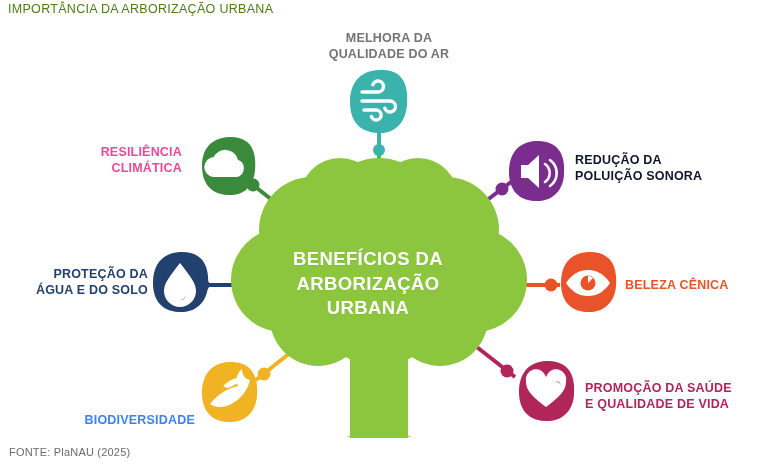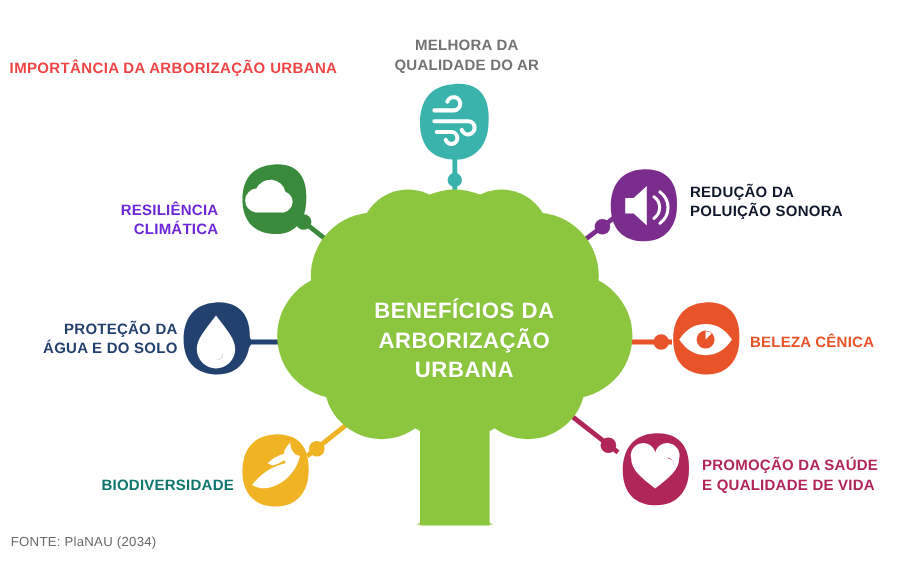--- a/index.html
+++ b/index.html
@@ -15,25 +15,24 @@
     width: 757px;
     height: 471px;
     background: #ffffff;
     overflow: hidden;
   }
   .title {
     position: absolute;
     left: 8px;
     top: 2px;
     font-size: 12.5px;
-    font-weight: bold;
+    font-weight: normal;
     letter-spacing: 0.3px;
-    color: #ef4444;
+    color: #4d7c0f;
     white-space: nowrap;
-    margin-top: 48px;
   }
   .footer {
     position: absolute;
     left: 9px;
     top: 446px;
     font-size: 11px;
     color: #6B6B6B;
     letter-spacing: 0.2px;
     white-space: nowrap;
   }
@@ -51,21 +50,21 @@
     line-height: 1.28;
     letter-spacing: 0.2px;
     white-space: pre-line;
   }
   .label-right-align { text-align: right; }
   .label-left-align { text-align: left; }
   .label-center-align { text-align: center; }
 
   .center-text {
     position: absolute;
-    left: 275px;
+    left: 256px;
     top: 247px;
     width: 224px;
     text-align: center;
     color: #ffffff;
     font-size: 18.5px;
     font-weight: bold;
     line-height: 1.33;
     letter-spacing: 0.4px;
     white-space: pre-line;
     text-shadow: 0 1px 1px rgba(0,0,0,0.06);
@@ -188,35 +187,35 @@
       <path d="M546 361 C574 360 575 383 574 395 C573 409 564 422 545 421 C525 420 519 406 519 392 C519 375 527 362 546 361 Z" fill="#B02659"></path>
       <path fill="#ffffff" d="M546 407 c-12 -9 -20 -16 -20 -25 a10 10 0 0 1 20 -5 a10 10 0 0 1 20 5 c0 9 -8 16 -20 25 Z"></path>
       <path fill="#B02659" d="M557 382 a7 7 0 0 1 5 5 a8 8 0 0 0 -6 -6 Z"></path>
     </g>
 
   </svg>
 
   <div class="node-label label-center-align" style="left:309px; top:30px; width:160px; color:#737373;">MELHORA DA
 QUALIDADE DO AR</div>
 
-  <div class="node-label label-right-align" style="left:22px; top:144px; width:160px; color:#6d28d9;margin-top:23px;">RESILIÊNCIA
+  <div class="node-label label-right-align" style="left:22px; top:144px; width:160px; color:#ec4899;">RESILIÊNCIA
 CLIMÁTICA</div>
 
   <div class="node-label label-right-align" style="left:-12px; top:266px; width:160px; color:#23416E;">PROTEÇÃO DA
 ÁGUA E DO SOLO</div>
 
-  <div class="node-label label-right-align" style="left:35px; top:396px; width:160px; color:#0f766e;">BIODIVERSIDADE</div>
+  <div class="node-label label-right-align" style="left:35px; top:412px; width:160px; color:#3b82f6;">BIODIVERSIDADE</div>
 
   <div class="node-label label-left-align" style="left:575px; top:152px; width:180px; color:#0f172a;">REDUÇÃO DA
 POLUIÇÃO SONORA</div>
 
   <div class="node-label label-left-align" style="left:625px; top:277px; width:140px; color:#E8532A;">BELEZA CÊNICA</div>
 
   <div class="node-label label-left-align" style="left:585px; top:380px; width:180px; color:#B02659;">PROMOÇÃO DA SAÚDE
 E QUALIDADE DE VIDA</div>
 
   <div class="center-text">BENEFÍCIOS DA
 ARBORIZAÇÃO
 URBANA</div>
 
-  <div class="footer">FONTE: PlaNAU (2034)</div>
+  <div class="footer">FONTE: PlaNAU (2025)</div>
 
 </div>
 
 </body></html>

